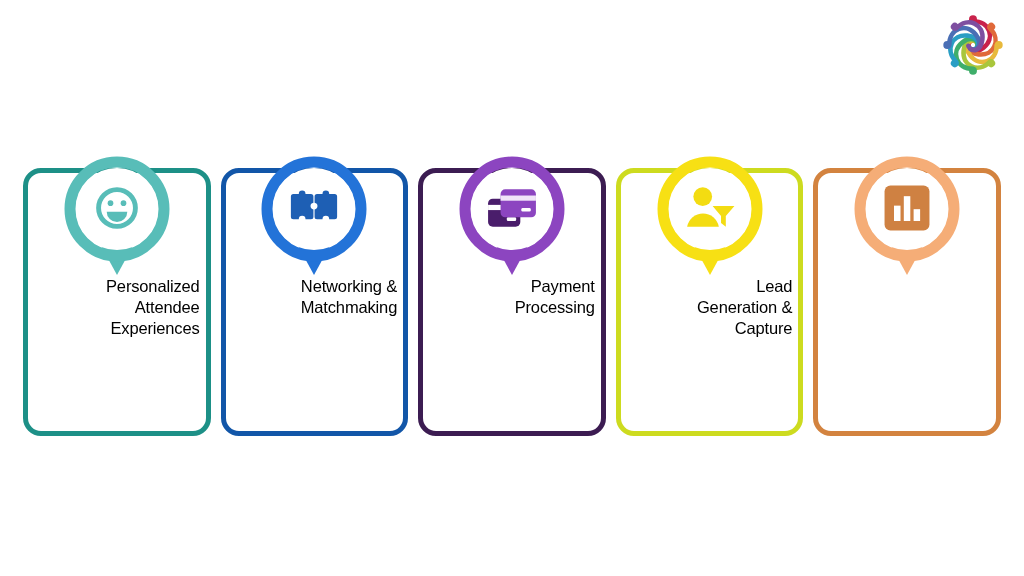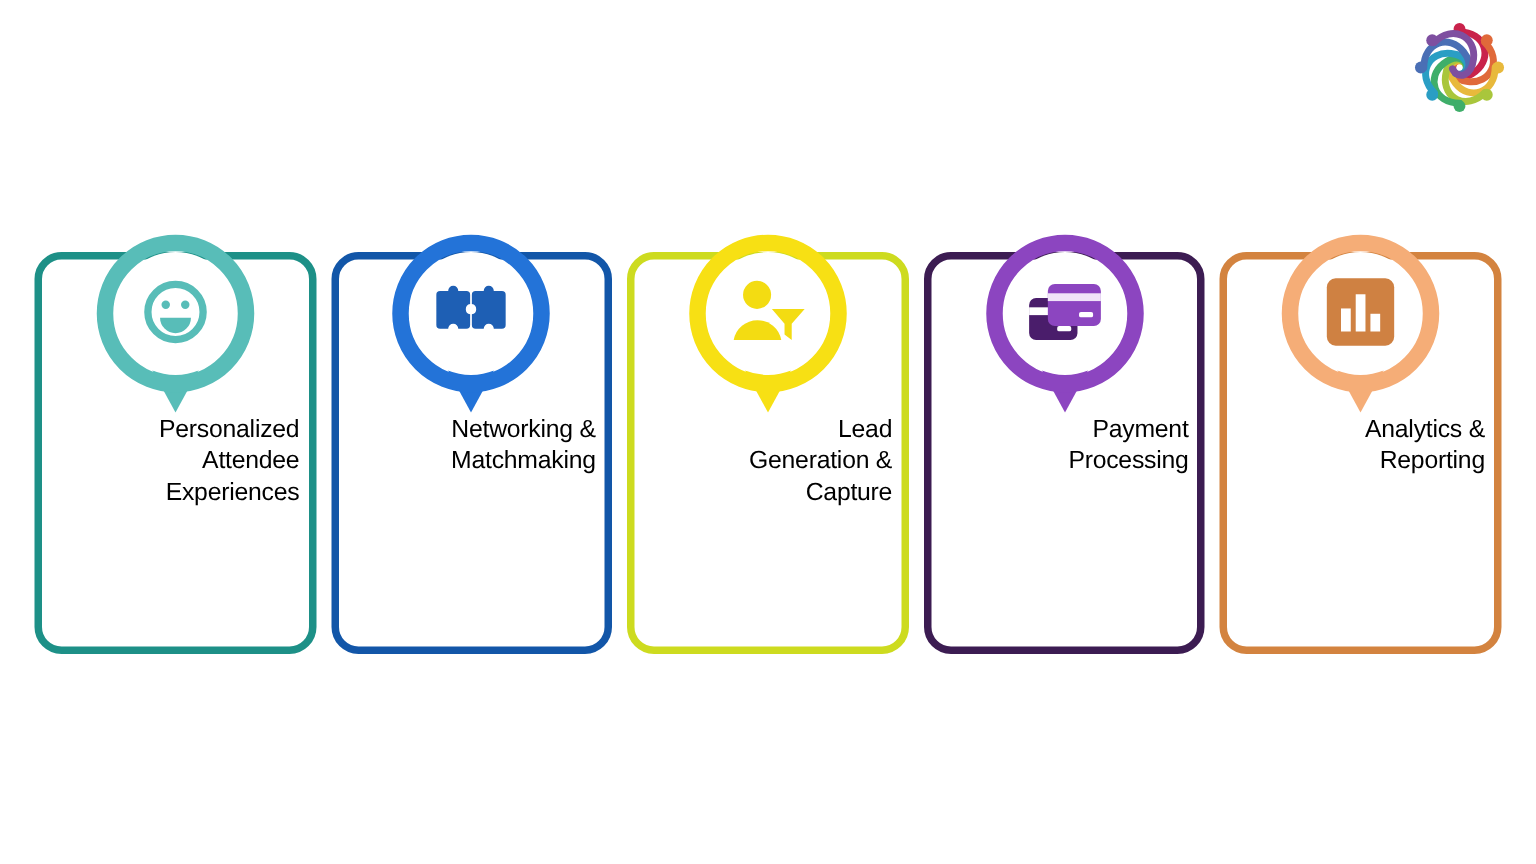--- a/index.html
+++ b/index.html
@@ -158,70 +158,69 @@
   </svg>
           <div class="icon-wrap">
             <svg xmlns="http://www.w3.org/2000/svg" width="54" height="42" viewBox="0 0 54 42" fill="#1e5fb4">
         <path d="M3 9a2.6 2.6 0 0 1 2.6-2.6h5.6a3.5 3.5 0 0 1 7 0h5.6A2.6 2.6 0 0 1 26.4 9v6.5a3.6 3.6 0 0 0 0 7.1V30a2.6 2.6 0 0 1-2.6 2.6h-5.6a3.5 3.5 0 0 0-7 0H5.6A2.6 2.6 0 0 1 3 30z"></path>
         <path d="M51 9a2.6 2.6 0 0 0-2.6-2.6h-5.6a3.5 3.5 0 0 0-7 0h-5.6A2.6 2.6 0 0 0 27.6 9v6.5a3.6 3.6 0 0 1 0 7.1V30a2.6 2.6 0 0 0 2.6 2.6h5.6a3.5 3.5 0 0 1 7 0h5.6A2.6 2.6 0 0 0 51 30z"></path>
       </svg>
           </div>
         </div>
         <div class="card-label">Networking &amp;<br>Matchmaking</div>
       </div>
-      <div class="card" style="border-color: rgb(205, 219, 31);">
-        <div class="pin">
-          <svg xmlns="http://www.w3.org/2000/svg" viewBox="0 0 112 132">
-    <path d="M56 122 L38 89 L74 89 Z" fill="#f7e014"></path>
-    <circle cx="56" cy="56" r="47" fill="none" stroke="#f7e014" stroke-width="11"></circle>
-    <circle cx="56" cy="56" r="41" fill="#ffffff"></circle>
-  </svg>
-          <div class="icon-wrap">
-            <svg xmlns="http://www.w3.org/2000/svg" width="50" height="44" viewBox="0 0 50 44" fill="#f3dc12">
-        <circle cx="18" cy="11" r="9"></circle>
-        <path d="M3 40a15.5 15.5 0 0 1 30.5 0z"></path>
-        <path d="M27.5 20h21l-8.3 9.6V40l-4.6-3.6V29.6z"></path>
-      </svg>
-          </div>
-        </div>
-        <div class="card-label">Lead<br>Generation &amp;<br>Capture</div>
-      </div>
       <div class="card" style="border-color: rgb(60, 28, 82);">
         <div class="pin">
           <svg xmlns="http://www.w3.org/2000/svg" viewBox="0 0 112 132">
     <path d="M56 122 L38 89 L74 89 Z" fill="#8c45c0"></path>
     <circle cx="56" cy="56" r="47" fill="none" stroke="#8c45c0" stroke-width="11"></circle>
     <circle cx="56" cy="56" r="41" fill="#ffffff"></circle>
   </svg>
           <div class="icon-wrap">
             <svg xmlns="http://www.w3.org/2000/svg" width="50" height="44" viewBox="0 0 50 44" fill="#8c45c0">
         <rect x="2" y="13" width="31" height="27" rx="4.5" fill="#4a1d6b"></rect>
         <rect x="2" y="19" width="31" height="5" fill="#ffffff"></rect>
         <rect x="20" y="31" width="9" height="3.4" rx="1.2" fill="#ffffff"></rect>
         <rect x="14" y="4" width="34" height="27" rx="4.5" fill="#8c45c0"></rect>
         <rect x="14" y="10" width="34" height="5" fill="#f0e4f8"></rect>
         <rect x="34" y="22" width="9" height="3.4" rx="1.2" fill="#ffffff"></rect>
       </svg>
           </div>
         </div>
         <div class="card-label">Payment<br>Processing</div>
       </div>
+      <div class="card" style="border-color: rgb(205, 219, 31);">
+        <div class="pin">
+          <svg xmlns="http://www.w3.org/2000/svg" viewBox="0 0 112 132">
+    <path d="M56 122 L38 89 L74 89 Z" fill="#f7e014"></path>
+    <circle cx="56" cy="56" r="47" fill="none" stroke="#f7e014" stroke-width="11"></circle>
+    <circle cx="56" cy="56" r="41" fill="#ffffff"></circle>
+  </svg>
+          <div class="icon-wrap">
+            <svg xmlns="http://www.w3.org/2000/svg" width="50" height="44" viewBox="0 0 50 44" fill="#f3dc12">
+        <circle cx="18" cy="11" r="9"></circle>
+        <path d="M3 40a15.5 15.5 0 0 1 30.5 0z"></path>
+        <path d="M27.5 20h21l-8.3 9.6V40l-4.6-3.6V29.6z"></path>
+      </svg>
+          </div>
+        </div>
+        <div class="card-label">Lead<br>Generation &amp;<br>Capture</div>
+      </div>
       <div class="card" style="border-color: rgb(211, 131, 63);">
         <div class="pin">
           <svg xmlns="http://www.w3.org/2000/svg" viewBox="0 0 112 132">
     <path d="M56 122 L38 89 L74 89 Z" fill="#f5ad77"></path>
     <circle cx="56" cy="56" r="47" fill="none" stroke="#f5ad77" stroke-width="11"></circle>
     <circle cx="56" cy="56" r="41" fill="#ffffff"></circle>
   </svg>
           <div class="icon-wrap">
             <svg xmlns="http://www.w3.org/2000/svg" width="44" height="44" viewBox="0 0 44 44" fill="#cf8142">
         <rect x="3" y="3" width="38" height="38" rx="5"></rect>
         <rect x="11" y="20" width="5.5" height="13" fill="#ffffff"></rect>
         <rect x="19.3" y="12" width="5.5" height="21" fill="#ffffff"></rect>
         <rect x="27.6" y="23" width="5.5" height="10" fill="#ffffff"></rect>
       </svg>
           </div>
         </div>
-        <div class="card-label">Analytics &amp;<br>Reporting</div>
       </div>
     </div>
 
 </div>
 
 </body></html>

